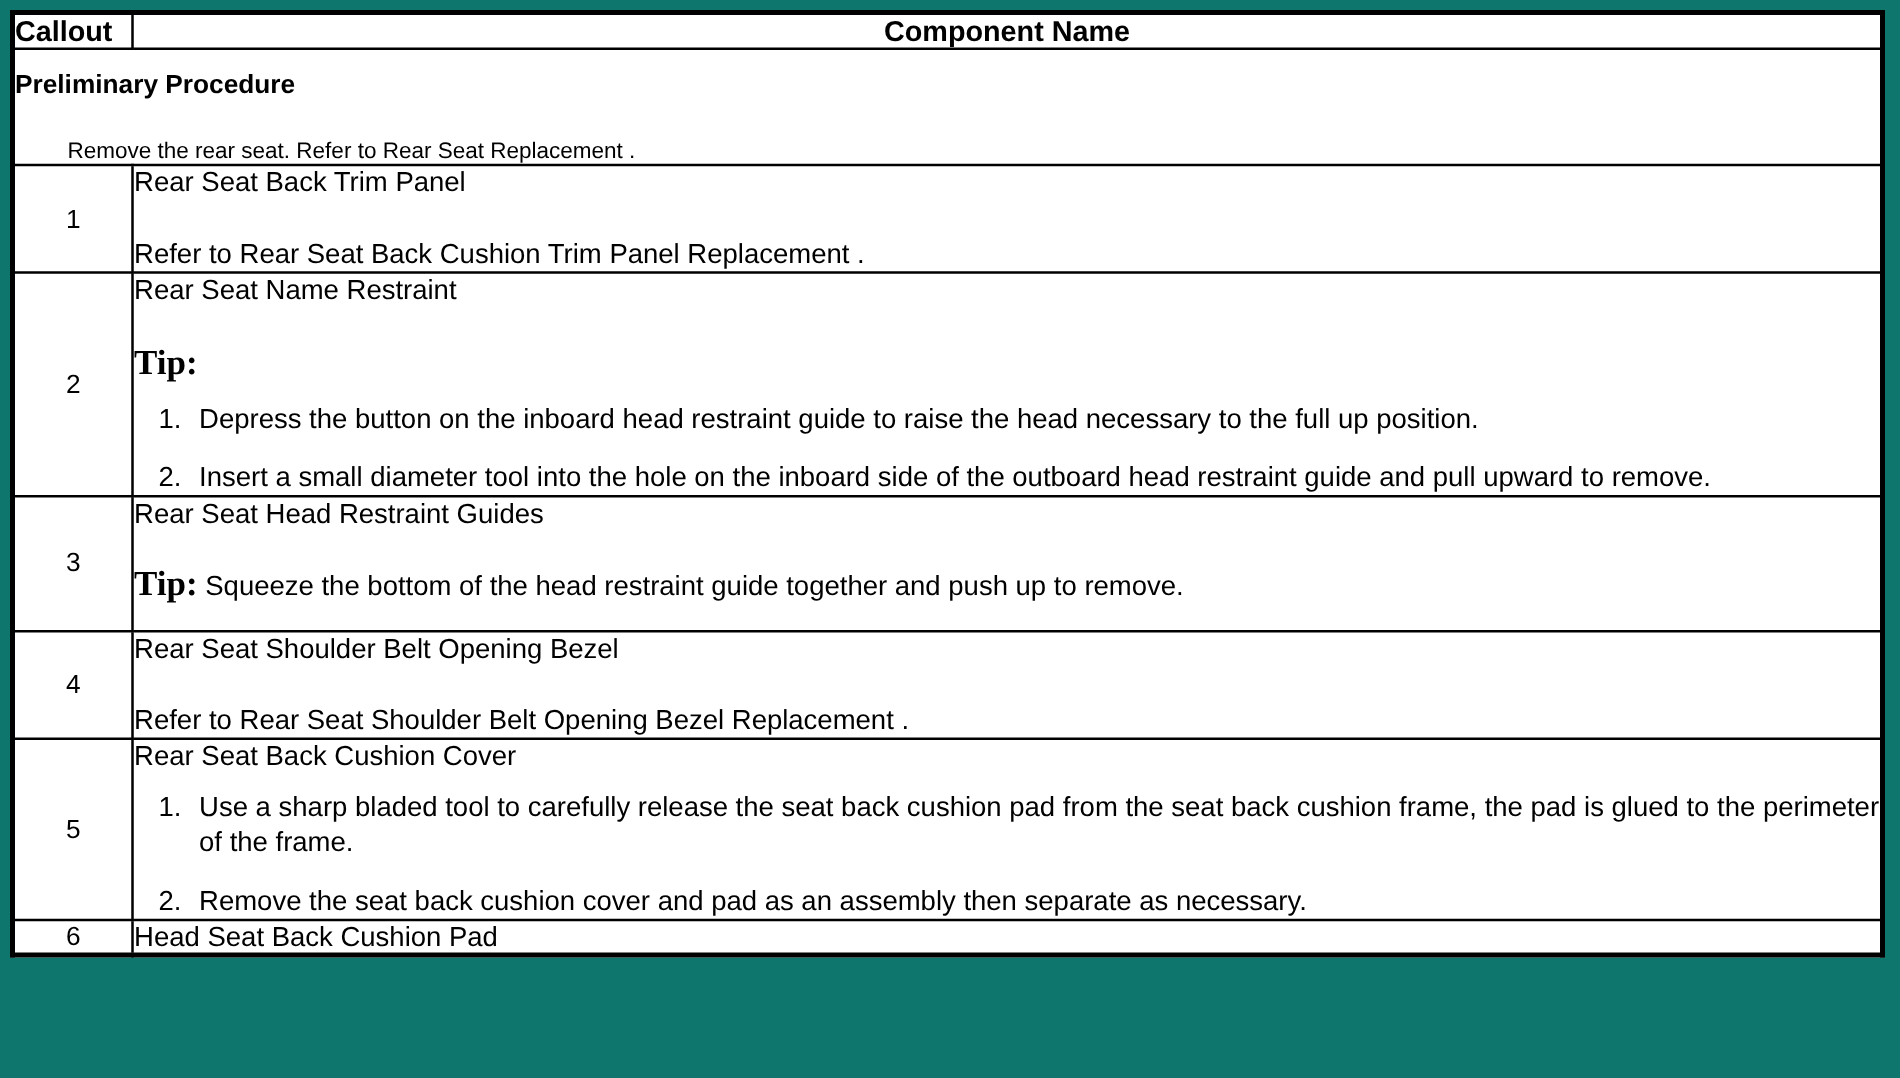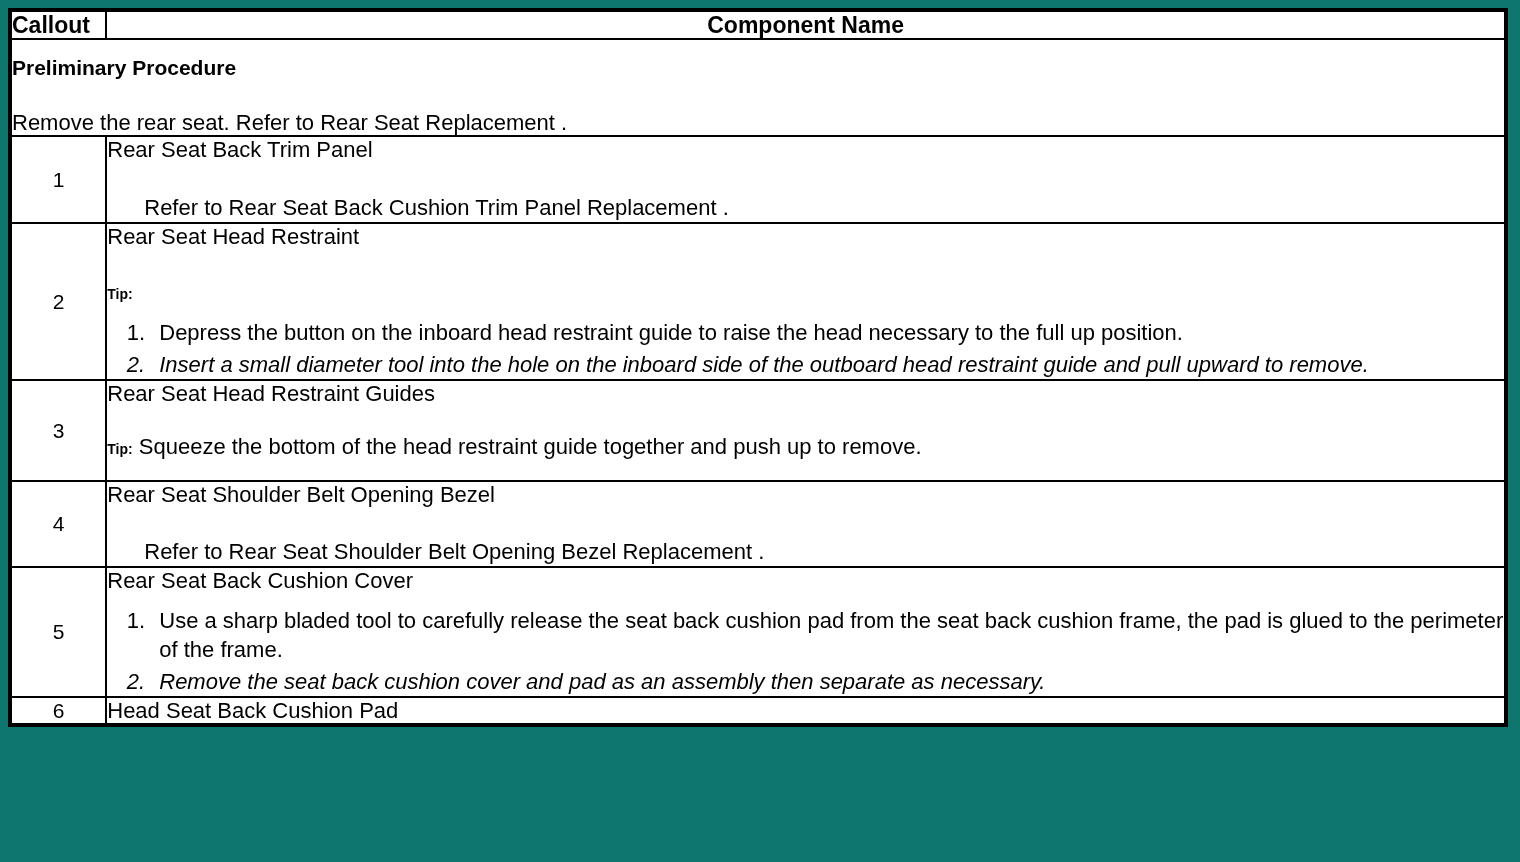--- a/index.html
+++ b/index.html
@@ -62,24 +62,25 @@
   .prelim-cell {
     padding: 10px 6px 12px 6px;
   }
   .prelim-title {
     font-weight: bold;
     font-size: 21px;
     line-height: 1.15;
     margin: 16px 0 0 0;
   }
   .prelim-text {
-    font-size: 22px;
+    font-size: 18px;
     line-height: 1.15;
     margin: 30px 0 0 0;
     font-weight: normal;
+    padding-left: 42px;
   }
 
   
   .callout-num {
     text-align: center;
     vertical-align: middle !important;
     font-size: 21px;
     font-weight: normal;
     line-height: 1.1;
   }
@@ -93,46 +94,46 @@
     line-height: 1.15;
     margin: 0;
     font-weight: normal;
     white-space: nowrap;
   }
   .comp-refer {
     font-size: 22px;
     line-height: 1.15;
     margin: 32px 0 2px 0;
     font-weight: normal;
-    padding-left: 37px;
   }
   .tip-label {
     font-weight: bold;
-    font-size: 14px;
+    font-size: 28px;
+    font-family: Liberation Serif, serif;
   }
   .tip-block {
     font-size: 22px;
     line-height: 1.15;
     margin: 30px 0 0 0;
   }
   .tip-standalone {
     margin: 28px 0 20px 0;
   }
 
   ol.steps {
     margin: 14px 0 0 0;
     padding-left: 44px;
     font-size: 22px;
     line-height: 1.28;
   }
   ol.steps li {
     margin: 0 0 0 0;
     padding-left: 8px;
   }
-  ol.steps li + li { margin-top: 4px; font-style: italic; }
+  ol.steps li + li { margin-top: 19px; }
 
   .row2-cell { padding-bottom: 6px; }
   .row6-cell { padding: 7px 8px 7px 8px; }
   .row6-num  { font-size: 21px; }
 </style>
 </head>
 <body>
 
 <div class="page">
 
@@ -162,21 +163,21 @@
         <td class="callout-num">1</td>
         <td class="name-cell">
           <p class="comp-title">Rear Seat Back Trim Panel</p>
           <p class="comp-refer">Refer to Rear Seat Back Cushion Trim Panel Replacement .</p>
         </td>
       </tr>
 
       <tr>
         <td class="callout-num">2</td>
         <td class="name-cell row2-cell">
-          <p class="comp-title">Rear Seat Head Restraint</p>
+          <p class="comp-title">Rear Seat Name Restraint</p>
           <p class="tip-block">
             <span class="tip-label">Tip:</span>
           </p>
           <ol class="steps">
             <li>Depress the button on the inboard head restraint guide to raise the head necessary to the full up position.</li>
             <li>Insert a small diameter tool into the hole on the inboard side of the outboard head restraint guide and pull upward to remove.</li>
           </ol>
         </td>
       </tr>
 

